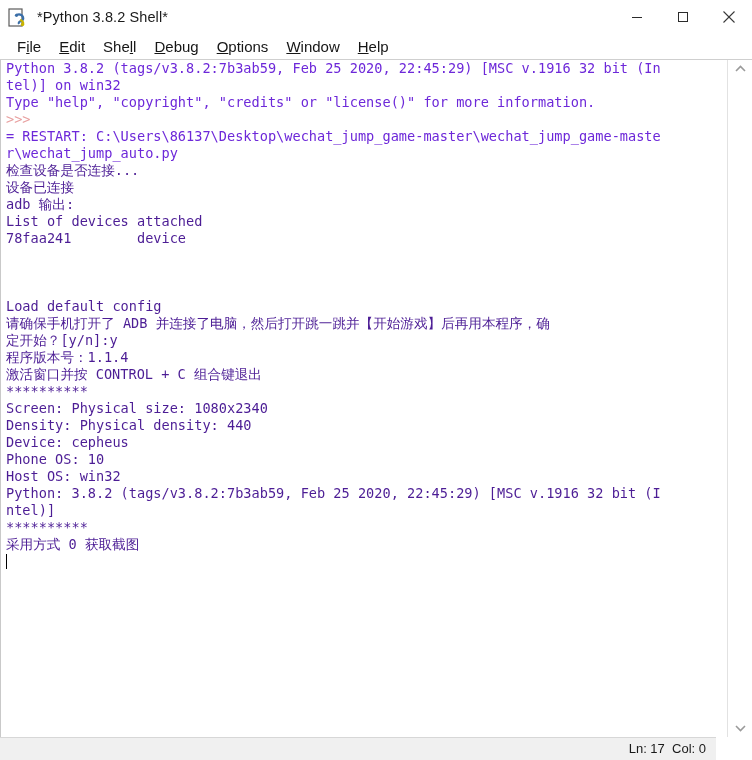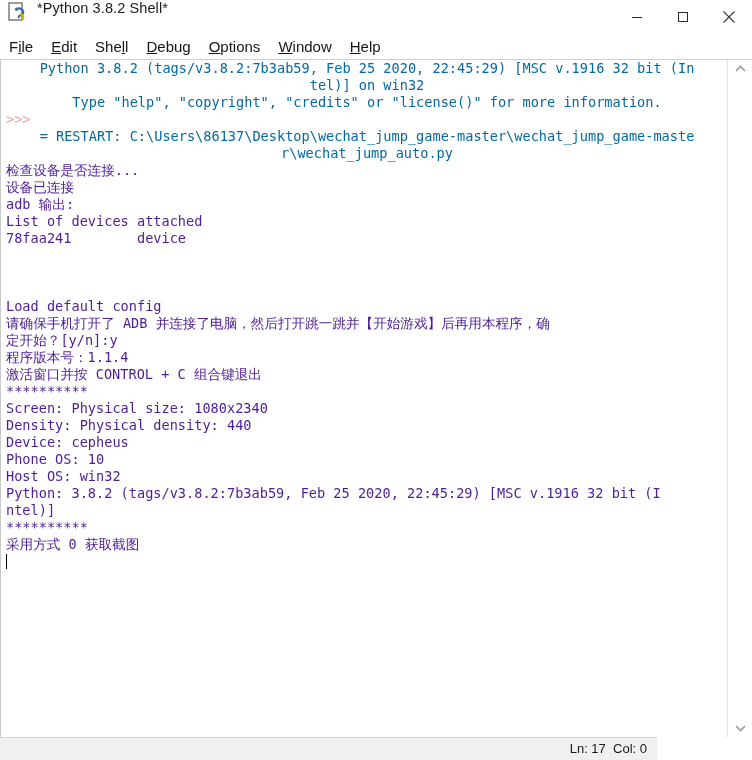--- a/index.html
+++ b/index.html
@@ -23,20 +23,21 @@
     box-sizing: border-box;
   }
 
   
   #titlebar {
     position: absolute;
     left: 0; top: 0;
     width: 752px; height: 34px;
     background: #ffffff;
     display: flex;
+    align-items: center;
   }
   #app-icon {
     width: 22px; height: 22px;
     margin-left: 7px;
     margin-right: 8px;
     flex: 0 0 auto;
     position: relative;
     top: 1px;
   }
   #title-text {
@@ -61,21 +62,21 @@
   .win-btn svg { display: block; }
 
   
   #menubar {
     position: absolute;
     left: 0; top: 34px;
     width: 752px; height: 25px;
     background: #ffffff;
     display: flex;
     align-items: center;
-    padding-left: 0;
+    padding-left: 8px;
     box-sizing: border-box;
   }
   .menu-item {
     font-family: "Liberation Sans", sans-serif;
     font-size: 15px;
     color: #161616;
     padding: 2px 9px 2px 9px;
     white-space: nowrap;
     cursor: default;
   }
@@ -107,21 +108,21 @@
     right: 0;
     font-family: "DejaVu Sans Mono", "Liberation Mono", monospace;
     font-size: 13.6px;
     line-height: 17px;
     white-space: pre;
     color: #000080;
     letter-spacing: 0px;
   }
   .ln { height: 17px; white-space: pre; }
   .c-std   { color: #4c1d95; }   
-  .c-black { color: #0369a1; text-align: center; }   
+  .c-black { color: #6d28d9; }   
   .c-prompt{ color: #e8a0a0; }
 
   
   #caret {
     display: inline-block;
     width: 1px;
     height: 15px;
     background: #000000;
     vertical-align: -3px;
   }
@@ -156,21 +157,21 @@
     left: 2px; right: 2px;
     top: 20px;
     height: 0px;
     background: #cdcdcd;
   }
 
   
   #statusbar {
     position: absolute;
     left: 0; bottom: 0;
-    width: 657px; height: 23px;
+    width: 716px; height: 23px;
     background: #f0f0f0;
     border-top: 1px solid #d7d7d7;
     box-sizing: border-box;
   }
   #status-pos {
     position: absolute;
     right: 10px;
     top: 3px;
     font-family: "Liberation Sans", sans-serif;
     font-size: 13px;

